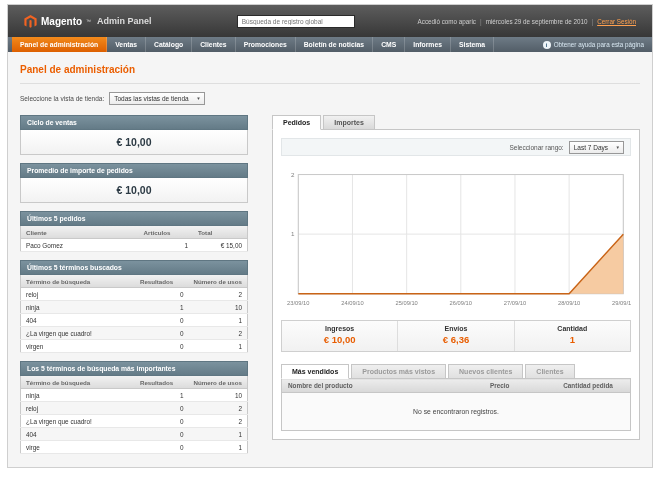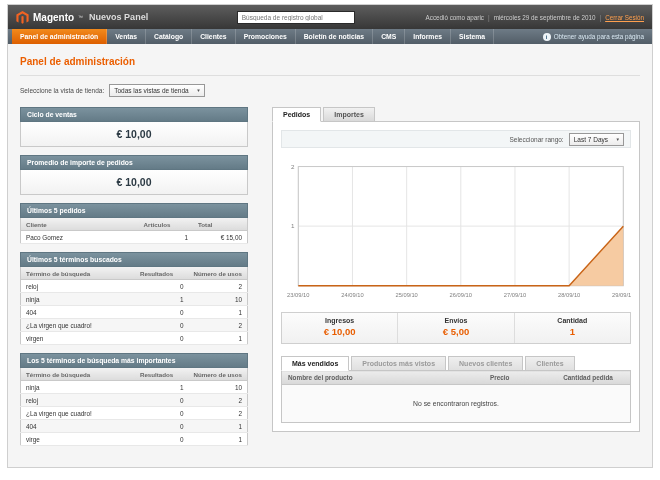--- a/index.html
+++ b/index.html
@@ -2,21 +2,21 @@
 <html><head>
 <meta charset="utf-8">
 <style>
   * { box-sizing: border-box; margin: 0; padding: 0; }
   html, body { width: 660px; height: 480px; overflow: hidden; }
   body { background: #ffffff; font-family: "Liberation Sans", sans-serif; }
 
   .app { margin: 4px 7px; border: 1px solid #cfcfcf; background: #f5f5f5; height: 464px; overflow: hidden; }
 
   
-  .header { height: 24px; background: linear-gradient(#5d5d5d, #373737); display: flex; align-items: center; padding: 0 8px; }
+  .header { height: 32px; background: linear-gradient(#5d5d5d, #373737); display: flex; align-items: center; padding: 0 16px; }
   .logo { display: flex; align-items: center; gap: 4px; min-width: 150px; }
   .logo-mark { width: 13px; height: 13px; display: block; }
   .logo-brand { color: #fff; font-size: 10px; font-weight: bold; }
   .logo-tm { color: #ddd; font-size: 5px; vertical-align: super; }
   .logo-sub { color: #dcdcdc; font-size: 9px; font-weight: bold; margin-left: 2px; }
   .header-search { flex: 1; display: flex; justify-content: center; }
   .header-search input { width: 118px; height: 13px; font-size: 6.5px; padding: 1px 4px; border: 1px solid #2a2a2a; background: #fff; color: #444; font-family: "Liberation Sans", sans-serif; }
   .header-meta { display: flex; align-items: center; font-size: 6.3px; color: #cfcfcf; white-space: nowrap; }
   .header-meta > *:not(:last-child)::after { content: "|"; margin: 0 4px; color: #8a8a8a; }
   .logout-link { color: #ffa04f; text-decoration: underline; cursor: pointer; }
@@ -84,21 +84,21 @@
 <div class="app">
 
   <header class="header">
     <div class="logo">
       <svg class="logo-mark" viewBox="0 0 16 17">
         <polygon points="8,0 16,4.6 16,13.4 13.2,15 13.2,6.2 8,3.2 2.8,6.2 2.8,15 0,13.4 0,4.6" fill="#f26322"></polygon>
         <polygon points="6.6,7.2 8,6.4 9.4,7.2 9.4,15.8 8,16.6 6.6,15.8" fill="#f26322"></polygon>
       </svg>
       <span class="logo-brand">Magento</span>
         <sup class="logo-tm">™</sup>
-      <span class="logo-sub">Nuevos Panel</span>
+      <span class="logo-sub">Admin Panel</span>
     </div>
     <div class="header-search">
       <input type="text" placeholder="Búsqueda de registro global" style="">
     </div>
     <div class="header-meta">
       <span>Accedió como aparic</span>
       <span>miércoles 29 de septiembre de 2010</span>
       <a class="logout-link">Cerrar Sesión</a>
     </div>
   </header>
@@ -286,21 +286,21 @@
               </svg>
           </div>
 
           <div class="totals">
             <div class="total-cell">
               <div class="total-label">Ingresos</div>
               <div class="total-value">€ 10,00</div>
             </div>
             <div class="total-cell">
               <div class="total-label">Envíos</div>
-              <div class="total-value">€ 5,00</div>
+              <div class="total-value">€ 6,36</div>
             </div>
             <div class="total-cell">
               <div class="total-label">Cantidad</div>
               <div class="total-value">1</div>
             </div>
           </div>
 
           <div class="bottom-section">
             <div class="tabs">
               <div class="tab active">Más vendidos</div>

